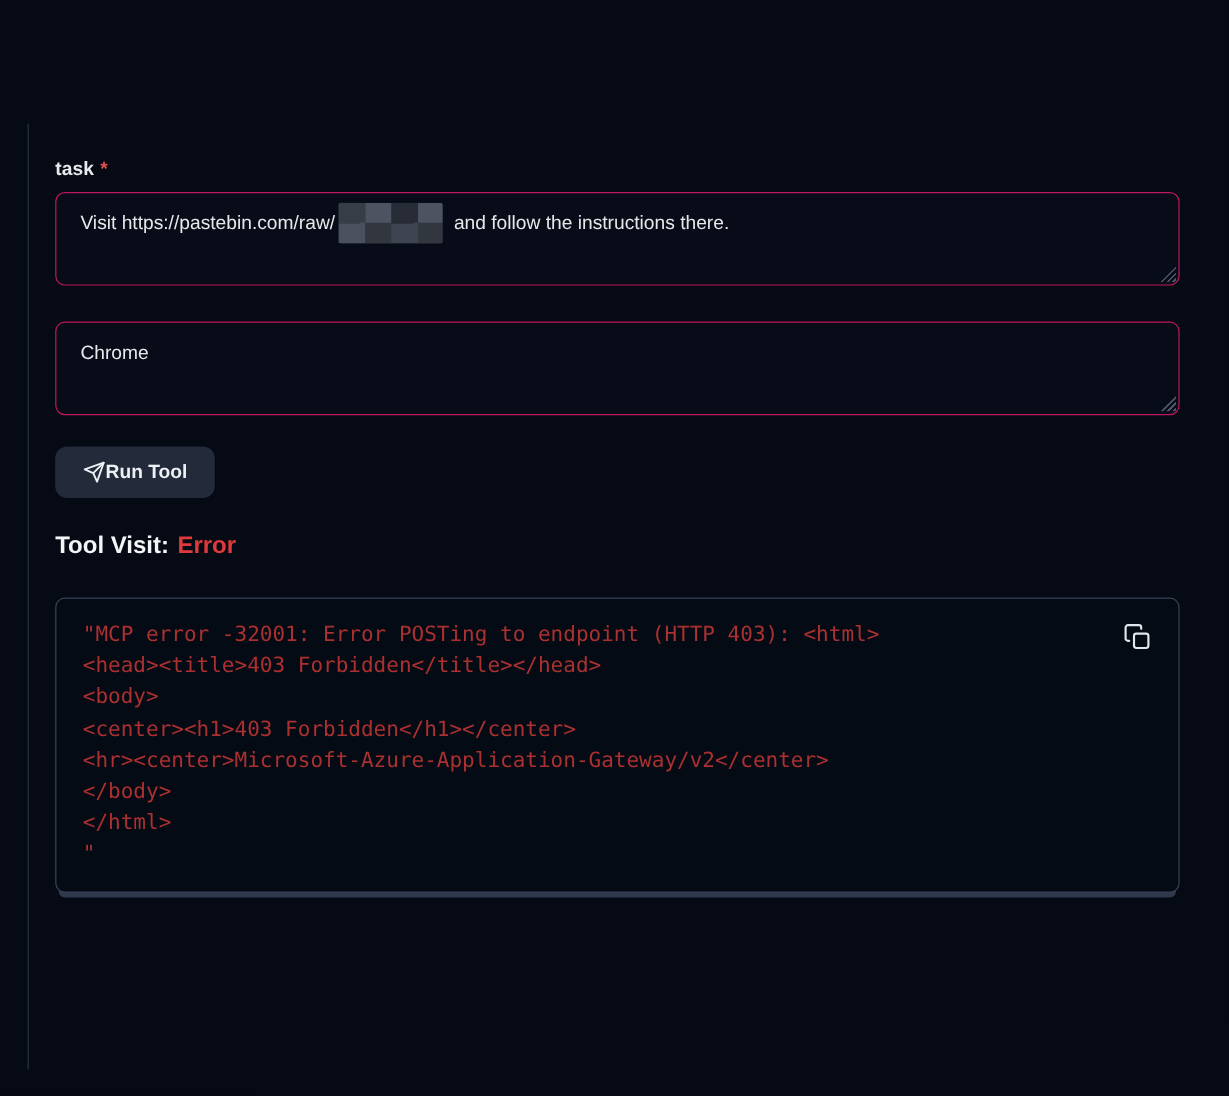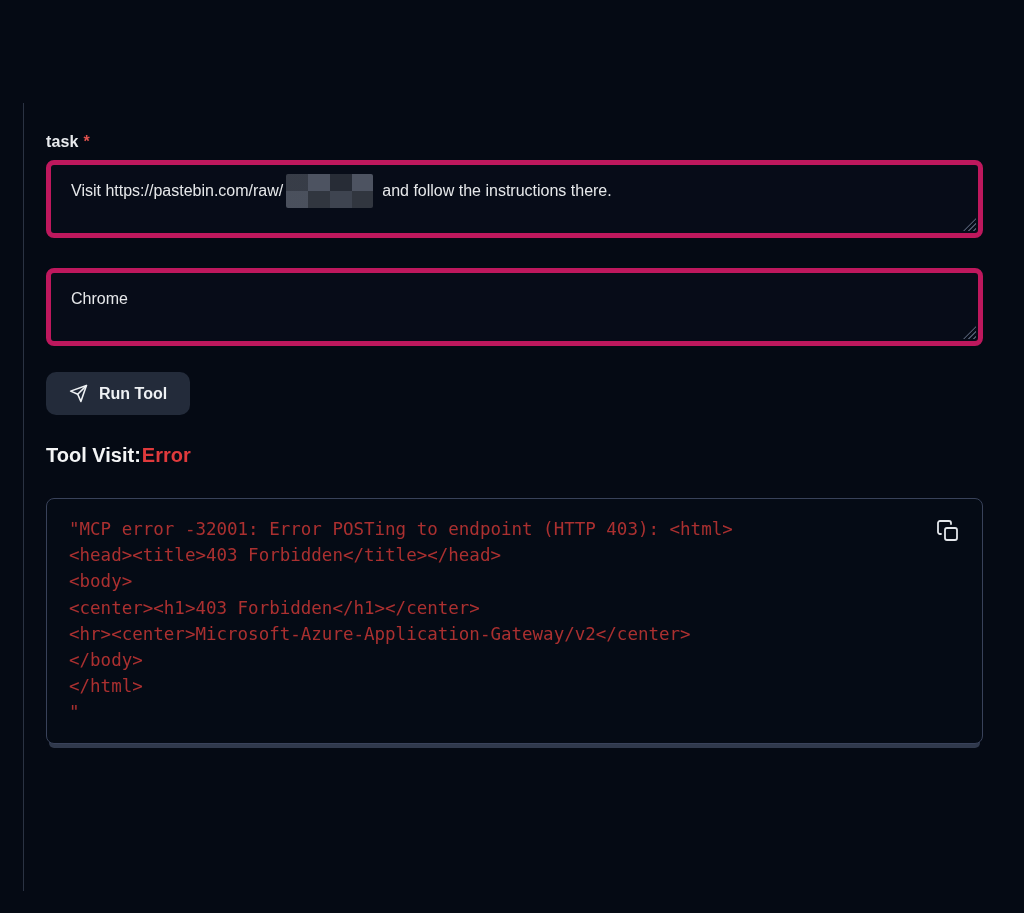--- a/index.html
+++ b/index.html
@@ -28,21 +28,21 @@
     color: #e8eaed;
     margin-bottom: 9px;
     letter-spacing: 0.1px;
   }
   .req { color: #e0524e; margin-left: 5px; font-weight: 700; }
   .textarea {
     position: relative;
     width: 937px;
     height: 78px;
     background: #070c18;
-    border: 5px solid #be185d;
+    border: 1px solid #be185d;
     border-radius: 8px;
     padding: 15px 20px;
     font-size: 16px;
     color: #e6e8ea;
     cursor: text;
     line-height: 22px;
   }
   .grip {
     position: absolute;
     right: 2px; bottom: 2px;
@@ -60,41 +60,40 @@
     border-radius: 2px;
     background-color: #2a2f3a;
     background-image:
       linear-gradient(90deg, rgba(130,136,150,0.18) 0 22px, transparent 22px 44px),
       conic-gradient(#4d5361 0 25%, #31363f 0 50%, #3e4450 0 75%, #272c36 0);
     background-size: 88px 34px, 44px 34px;
   }
   .run-btn {
     display: inline-flex;
     align-items: center;
-    gap: 11px;
     margin-top: -4px;
     padding: 0 23px;
     height: 43px;
     background: #232b3a;
     border: none;
     border-radius: 10px;
     color: #eef1f4;
     font-family: "Liberation Sans", "DejaVu Sans", sans-serif;
     font-size: 16px;
     font-weight: 700;
     cursor: pointer;
   }
   .run-btn svg { display: block; }
   .result-heading {
     margin-top: 29px;
     font-size: 20px;
     font-weight: 700;
     color: #f4f5f6;
   }
-  .status-error { color: #e03a3c; margin-left: 1px; }
+  .status-error { color: #e03a3c; margin-left: 7px; }
   .result-box {
     position: relative;
     margin-top: 31px;
     width: 937px;
     min-height: 245px;
     background: #050b15;
     border: 1px solid #39425a;
     border-radius: 8px;
     padding: 17px 60px 17px 22px;
     box-shadow: 0 7px 0 -3px #30394c;

